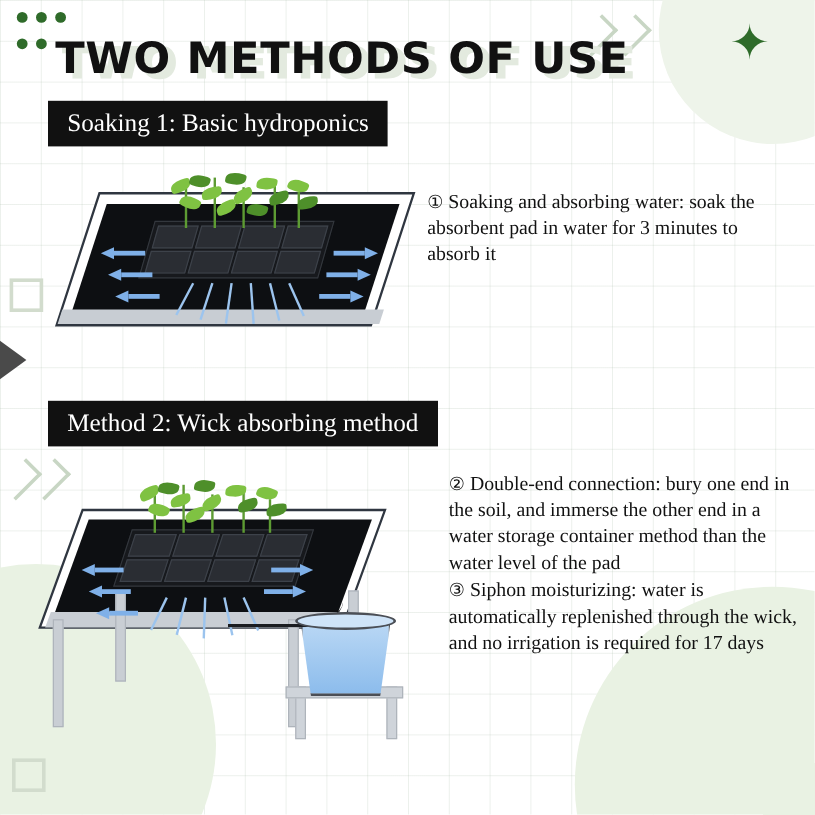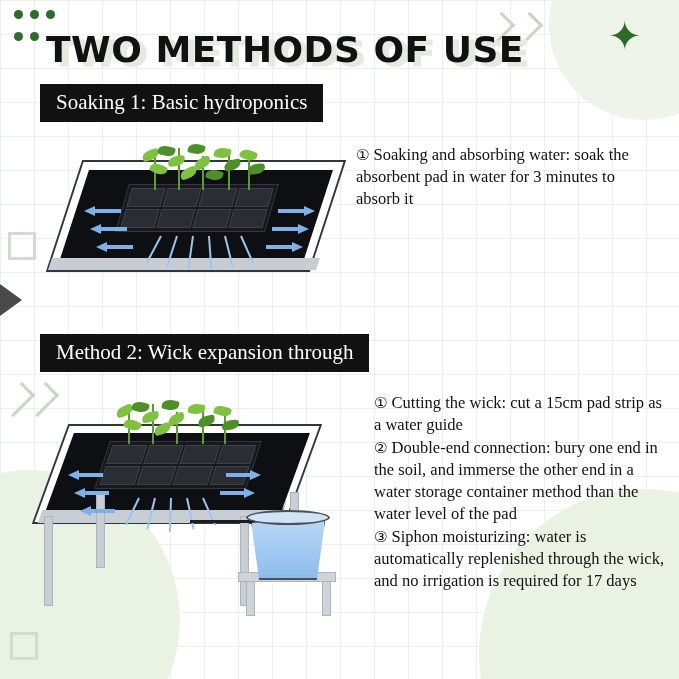--- a/index.html
+++ b/index.html
@@ -457,31 +457,31 @@
           <div class="leaf" style="left:78px; top:4px; transform:rotate(8deg);"></div>
           <div class="leaf dark" style="left:88px; top:16px; transform:rotate(-14deg);"></div>
           <div class="leaf" style="left:104px; top:6px; transform:rotate(22deg);"></div>
           <div class="leaf dark" style="left:112px; top:20px; transform:rotate(-6deg);"></div>
           <div class="leaf" style="left:14px; top:20px; transform:rotate(26deg);"></div>
           <div class="leaf" style="left:44px; top:24px; transform:rotate(-20deg);"></div>
           <div class="leaf dark" style="left:70px; top:26px; transform:rotate(14deg);"></div>
         </div>
       </div>
 
-      <div class="steps" style="width:298px; padding-left:16px; padding-top:8px;">
+      <div class="steps" style="width:298px; padding-left:16px; padding-top:21px;">
         <p class="step">
           <span class="num">①</span>
           <span>Soaking and absorbing water: soak the absorbent pad in water for 3 minutes to absorb it</span>
         </p>
       </div>
     </div>
   </div>
 
   <div class="method" style="left:40px; top:334px; width:630px;">
-    <div class="method-label">Method 2: Wick expansion through</div>
+    <div class="method-label">Method 2: Wick absorbing method</div>
 
     <div class="method-body" style="margin-top:14px;">
 
       <div class="illus tray-scene-2">
 
         <div class="m2-top">
           <div class="m2-topinner"></div>
         </div>
         <div class="m2-edge"></div>
 
@@ -544,24 +544,20 @@
 
         <div class="stool-leg" style="left:206px; top:186px;"></div>
         <div class="stool-leg" style="left:282px; top:186px;"></div>
         <div class="stool"></div>
         <div class="bucket"></div>
         <div class="bucket-rim"></div>
       </div>
 
       <div class="steps" style="width:300px; padding-left:14px; padding-top:6px;">
         <p class="step">
-          <span class="num">①</span>
-          <span>Cutting the wick: cut a 15cm pad strip as a water guide</span>
-        </p>
-        <p class="step">
           <span class="num">②</span>
           <span>Double-end connection: bury one end in the soil, and immerse the other end in a water storage container method than the water level of the pad</span>
         </p>
         <p class="step">
           <span class="num">③</span>
           <span>Siphon moisturizing: water is automatically replenished through the wick, and no irrigation is required for 17 days</span>
         </p>
       </div>
     </div>
   </div>

